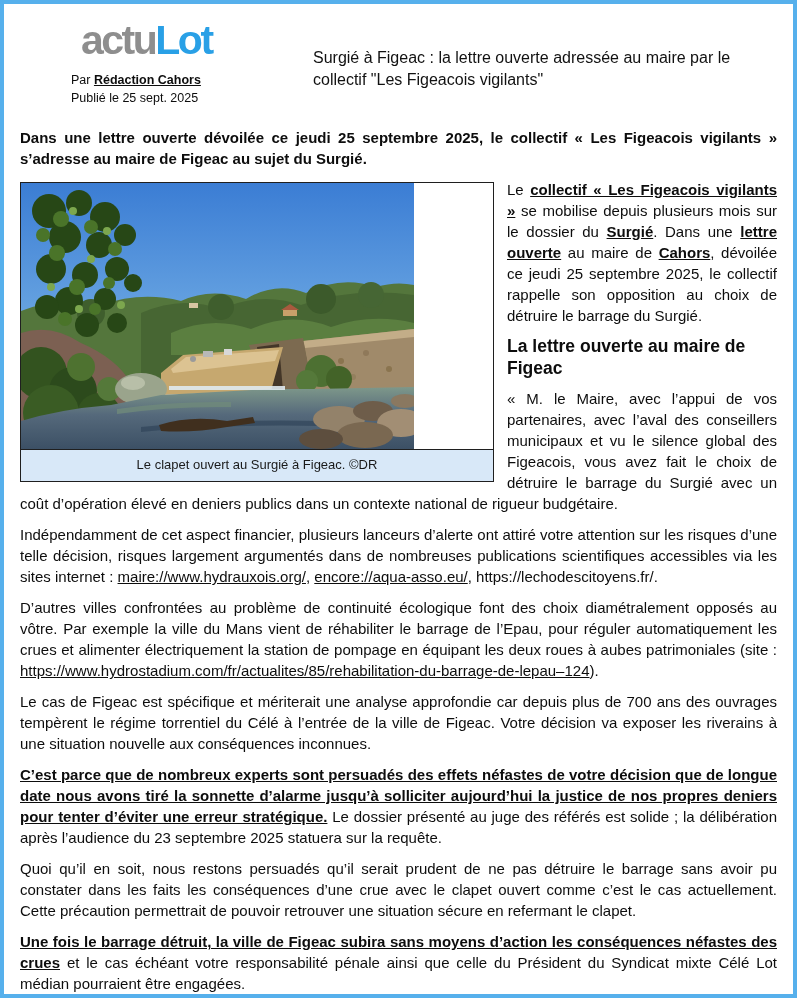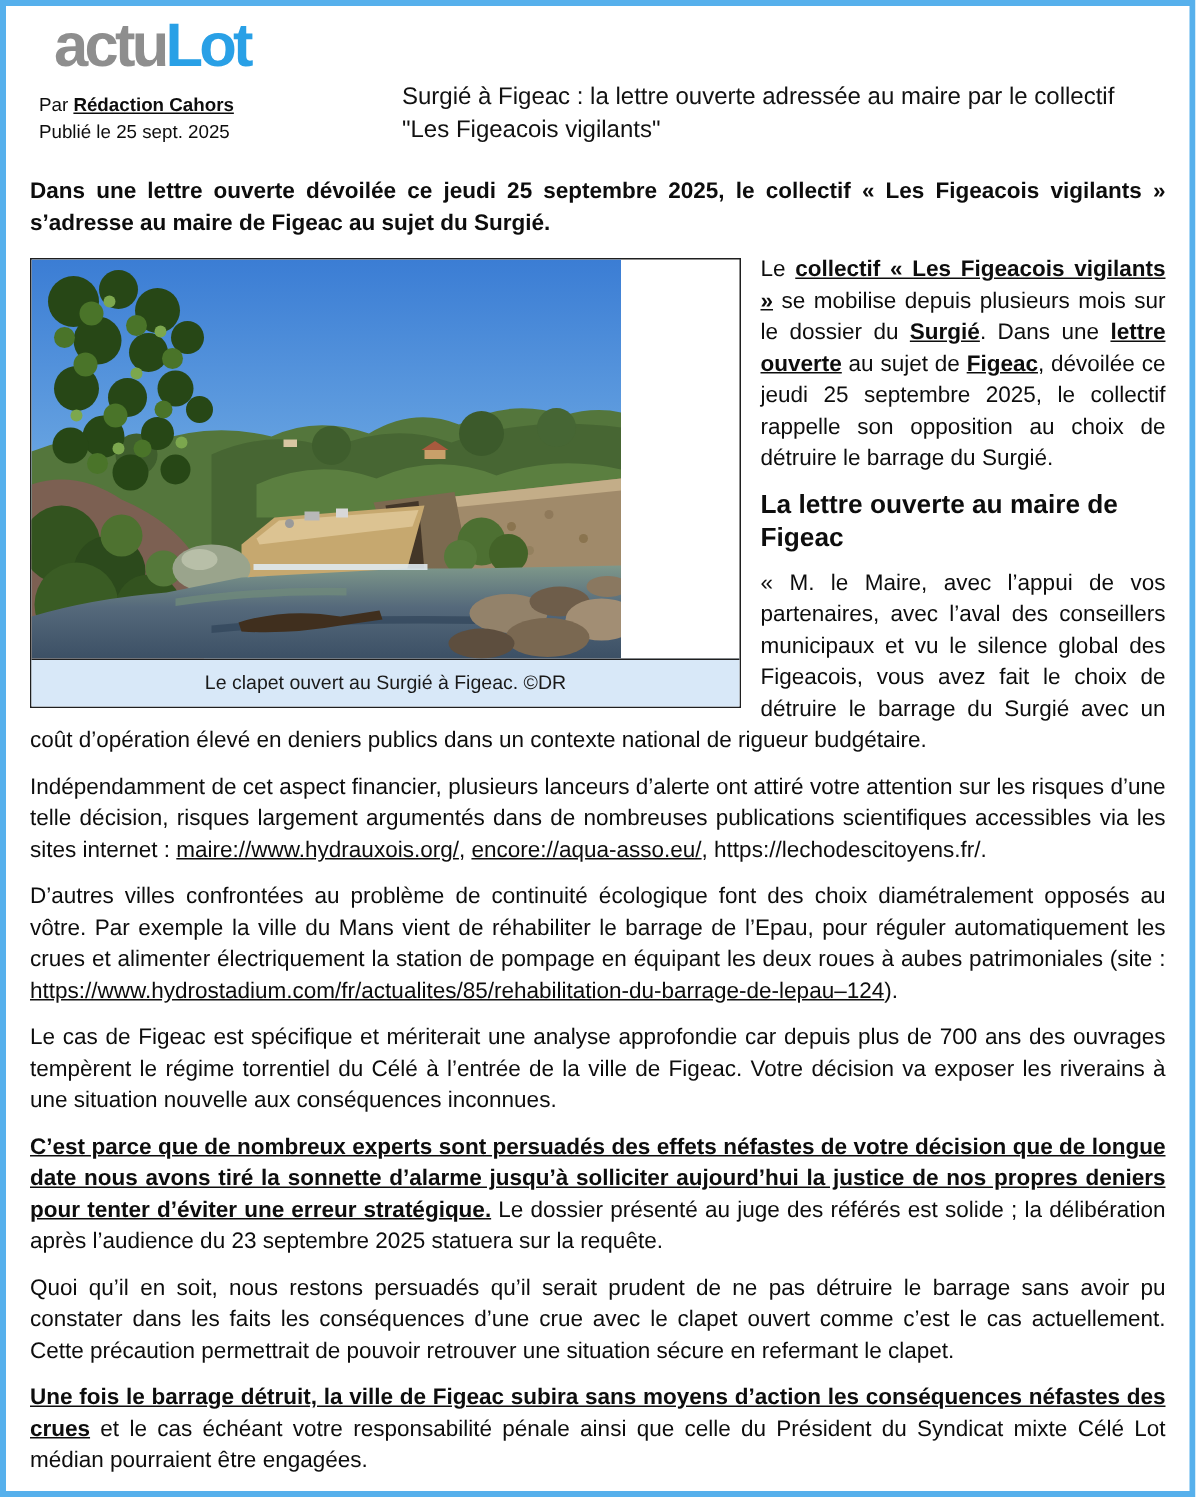--- a/index.html
+++ b/index.html
@@ -7,21 +7,21 @@
     --caption-bg:#d8e8f8; --ink:#0d0d0d;
   }
   *{box-sizing:border-box;}
   html,body{margin:0;padding:0;background:#fff;}
   body{font-family:"Liberation Sans","DejaVu Sans",sans-serif;color:var(--ink);}
   .page{
     width:797px;height:998px;border:4px solid var(--border-blue);
     background:#fff;padding:0 16px;overflow:hidden;
   }
   
-  .hdr{display:flex;align-items:flex-end;}
+  .hdr{display:flex;align-items:center;padding-top:10px;margin-left:45px;}
   .hdr-left{width:236px;flex:0 0 236px;}
   .logo{font-size:41px;font-weight:bold;letter-spacing:-2.5px;margin:4px 0 0 16px;line-height:1.1;}
   .logo .lg1{color:var(--logo-gray);}
   .logo .lg2{color:var(--logo-blue);}
   .byline{font-size:12.5px;line-height:1.45;margin:8px 0 0 6px;}
   .byline b{font-weight:bold;}
   h1.title{
     font-size:16px;font-weight:400;line-height:1.35;margin:16px 0 0 12px;
     color:#111;flex:1;
   }
@@ -176,21 +176,21 @@
             <circle cx="86" cy="48" r="4"></circle>
             <circle cx="30" cy="104" r="4"></circle>
           <circle cx="70" cy="76" r="4"></circle>
             <circle cx="100" cy="122" r="4"></circle>
             <circle cx="58" cy="126" r="4"></circle>
         </g>
       </svg>
       <figcaption>Le clapet ouvert au Surgié à Figeac. ©DR</figcaption>
     </figure>
 
-    <p><span>Le </span><b>collectif « Les Figeacois vigilants »</b><span> se mobilise depuis plusieurs mois sur le dossier du </span><a class="blk">Surgié</a><span>. Dans une </span><b>lettre ouverte</b><span> au sujet de </span><a class="blk">Figeac</a><span>, dévoilée ce jeudi 25 septembre 2025, le collectif rappelle son opposition au choix de détruire le barrage du Surgié.</span></p>
+    <p><span>Le </span><b>collectif « Les Figeacois vigilants »</b><span> se mobilise depuis plusieurs mois sur le dossier du </span><a class="blk">Surgié</a><span>. Dans une </span><b>lettre ouverte</b><span> au maire de </span><a class="blk">Cahors</a><span>, dévoilée ce jeudi 25 septembre 2025, le collectif rappelle son opposition au choix de détruire le barrage du Surgié.</span></p>
 
     <h2>La lettre ouverte au maire de Figeac</h2>
 
     <p>« M. le Maire, avec l’appui de vos partenaires, avec l’aval des conseillers municipaux et vu le silence global des Figeacois, vous avez fait le choix de détruire le barrage du Surgié avec un coût d’opération élevé en deniers publics dans un contexte national de rigueur budgétaire.</p>
 
     <p><span>Indépendamment de cet aspect financier, plusieurs lanceurs d’alerte ont attiré votre attention sur les risques d’une telle décision, risques largement argumentés dans de nombreuses publications scientifiques accessibles via les sites internet : </span><a>maire://www.hydrauxois.org/</a><span>, </span><a>encore://aqua-asso.eu/</a><span>, https://lechodescitoyens.fr/.</span></p>
 
     <p><span>D’autres villes confrontées au problème de continuité écologique font des choix diamétralement opposés au vôtre. Par exemple la ville du Mans vient de réhabiliter le barrage de l’Epau, pour réguler automatiquement les crues et alimenter électriquement la station de pompage en équipant les deux roues à aubes patrimoniales (site : </span><a>https://www.hydrostadium.com/fr/actualites/85/rehabilitation-du-barrage-de-lepau–124</a><span>).</span></p>
 
     <p>Le cas de Figeac est spécifique et mériterait une analyse approfondie car depuis plus de 700 ans des ouvrages tempèrent le régime torrentiel du Célé à l’entrée de la ville de Figeac. Votre décision va exposer les riverains à une situation nouvelle aux conséquences inconnues.</p>

